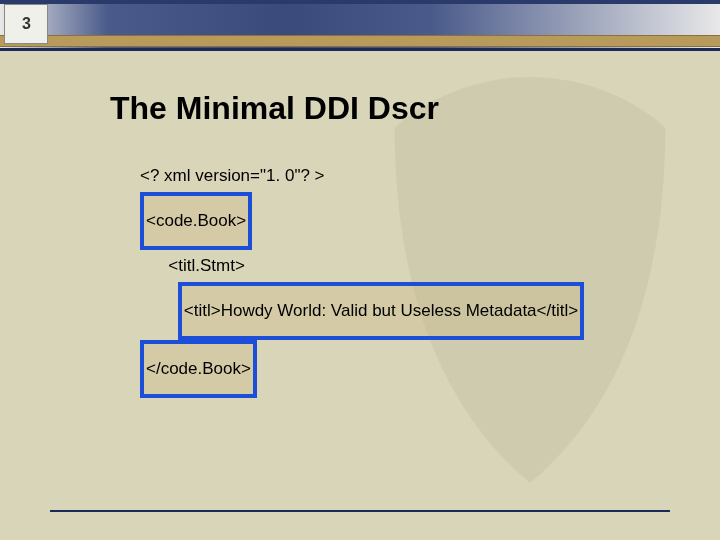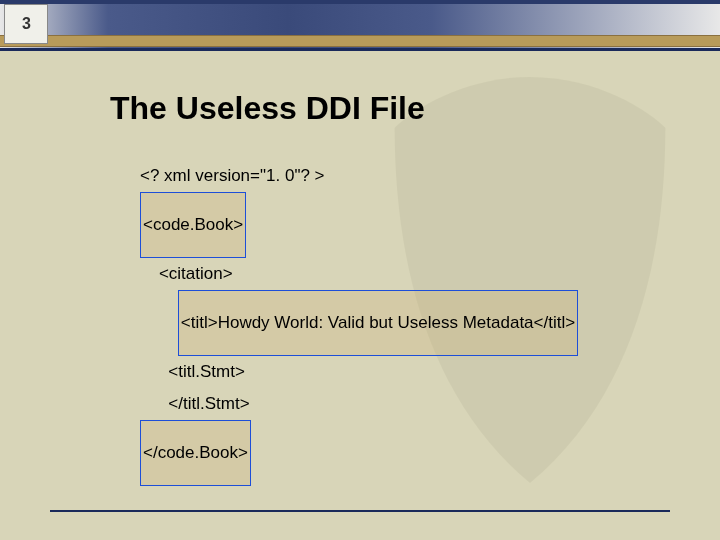--- a/index.html
+++ b/index.html
@@ -75,23 +75,23 @@
     left: 140px;
     font-size: 17px;
     line-height: 32px;
     color: #000;
   }
   .code-line {
     white-space: pre;
     display: block;
   }
   .hl {
-    border: 1px solid #1d4ed8;
+    border: 4px solid #1d4ed8;
     background: rgba(200,170,110,0.25);
-    padding: 16px 2px;
+    padding: 9px 2px;
     display: inline-block;
   }
   .footer-rule {
     position: absolute;
     bottom: 28px;
     left: 50px;
     right: 50px;
     height: 2px;
     background: #1a2a5a;
   }
@@ -110,25 +110,23 @@
 
 <div class="header-band"></div>
 <div class="header-stripe"></div>
 <div class="header-rule"></div>
 <div class="logo-box">3</div>
 
 <svg class="watermark" viewBox="0 0 200 260">
   <path d="M100 10 C60 10 30 30 20 40 C20 120 40 200 100 250 C160 200 180 120 180 40 C170 30 140 10 100 10 Z" fill="#5a5a40"></path>
 </svg>
 
-<div class="slide-title">The Useless DDI File</div>
+<div class="slide-title">The Minimal DDI Dscr</div>
 
 <div class="code-block" id="code-block">
     <div class="code-line">&lt;? xml version="1. 0"? &gt;</div>
     <div class="code-line"><span class="hl">&lt;code.Book&gt;</span></div>
-    <div class="code-line">    &lt;citation&gt;</div>
+    <div class="code-line">      &lt;titl.Stmt&gt;</div>
     <div class="code-line">        <span class="hl">&lt;titl&gt;Howdy World: Valid but Useless Metadata&lt;/titl&gt;</span></div>
-    <div class="code-line">      &lt;titl.Stmt&gt;</div>
-    <div class="code-line">      &lt;/titl.Stmt&gt;</div>
     <div class="code-line"><span class="hl">&lt;/code.Book&gt;</span></div>
   </div>
 
 <div class="footer-rule"></div>
 
 </body></html>

